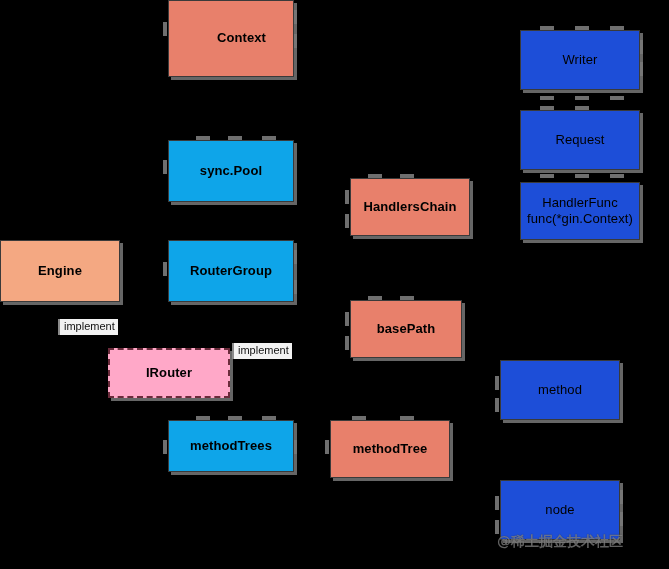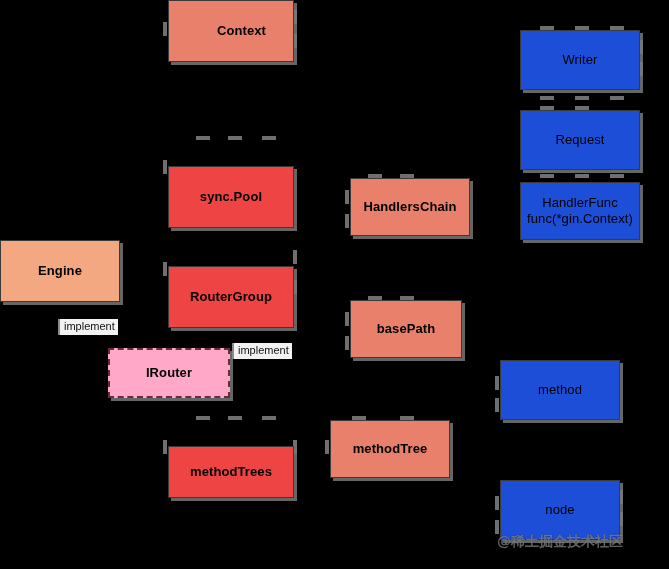--- a/index.html
+++ b/index.html
@@ -29,21 +29,21 @@
     font-weight: bold;
     line-height: 1.25;
     border: 1px solid #3a3a3a;
     box-shadow: 3px 3px 0 rgba(120,120,120,0.85);
     letter-spacing: 0.1px;
   }
   .node .label { white-space: pre-line; padding: 0 4px; }
 
   
   .c-salmon   { background: #e8806b; }
-  .c-orange   { background: #ef4444; margin-top: 26px; }
+  .c-orange   { background: #0ea5e9; }
   .c-peach    { background: #f4a882; }
   .c-pink     { background: #1d4ed8; }
   .c-lightpink{ background: #ffa8c8; }
 
   
   .regular { font-weight: normal; font-size: 13px; }
 
   
   .iface {
     border: 2px dashed #6b2b3b;
@@ -129,21 +129,21 @@
     <div class="stub v" style="left: 619px; top: 490px; height: 14px;"></div>
     <div class="stub v" style="left: 619px; top: 512px; height: 14px;"></div>
     <div class="stub v" style="left: 639px; top: 40px; height: 14px;"></div>
     <div class="stub v" style="left: 639px; top: 62px; height: 14px;"></div>
     <div class="stub v" style="left: 293px; top: 10px; height: 14px;"></div>
     <div class="stub v" style="left: 293px; top: 34px; height: 14px;"></div>
     <div class="stub v" style="left: 163px; top: 22px; height: 14px;"></div>
     <div class="stub h" style="left: 196px; top: 416px; width: 14px;"></div>
     <div class="stub h" style="left: 228px; top: 416px; width: 14px;"></div>
     <div class="stub h" style="left: 262px; top: 416px; width: 14px;"></div>
-    <div class="node c-salmon" style="left: 168px; top: 0px; width: 126px; height: 62px; padding-left: 21px;">
+    <div class="node c-salmon" style="left: 168px; top: 0px; width: 126px; height: 77px; padding-left: 21px;">
       <span class="label">Context</span>
     </div>
     <div class="node c-pink regular" style="left: 520px; top: 30px; width: 120px; height: 60px;">
       <span class="label">Writer</span>
     </div>
     <div class="node c-pink regular" style="left: 520px; top: 110px; width: 120px; height: 60px;">
       <span class="label">Request</span>
     </div>
     <div class="node c-orange" style="left: 168px; top: 140px; width: 126px; height: 62px;">
       <span class="label">sync.Pool</span>

